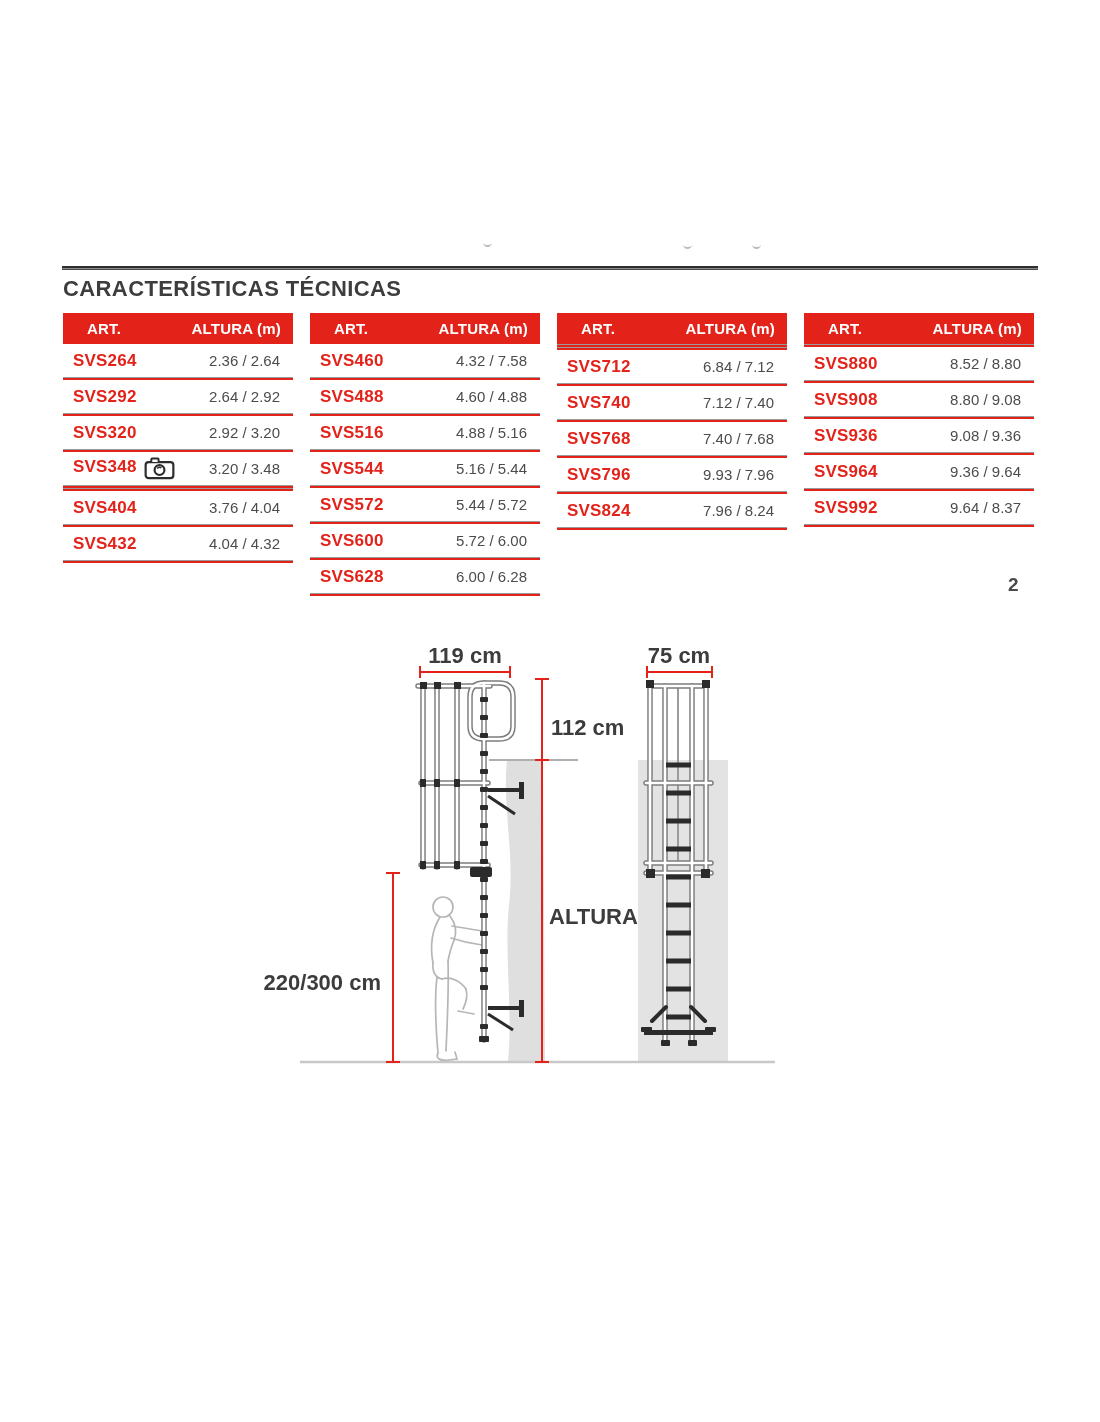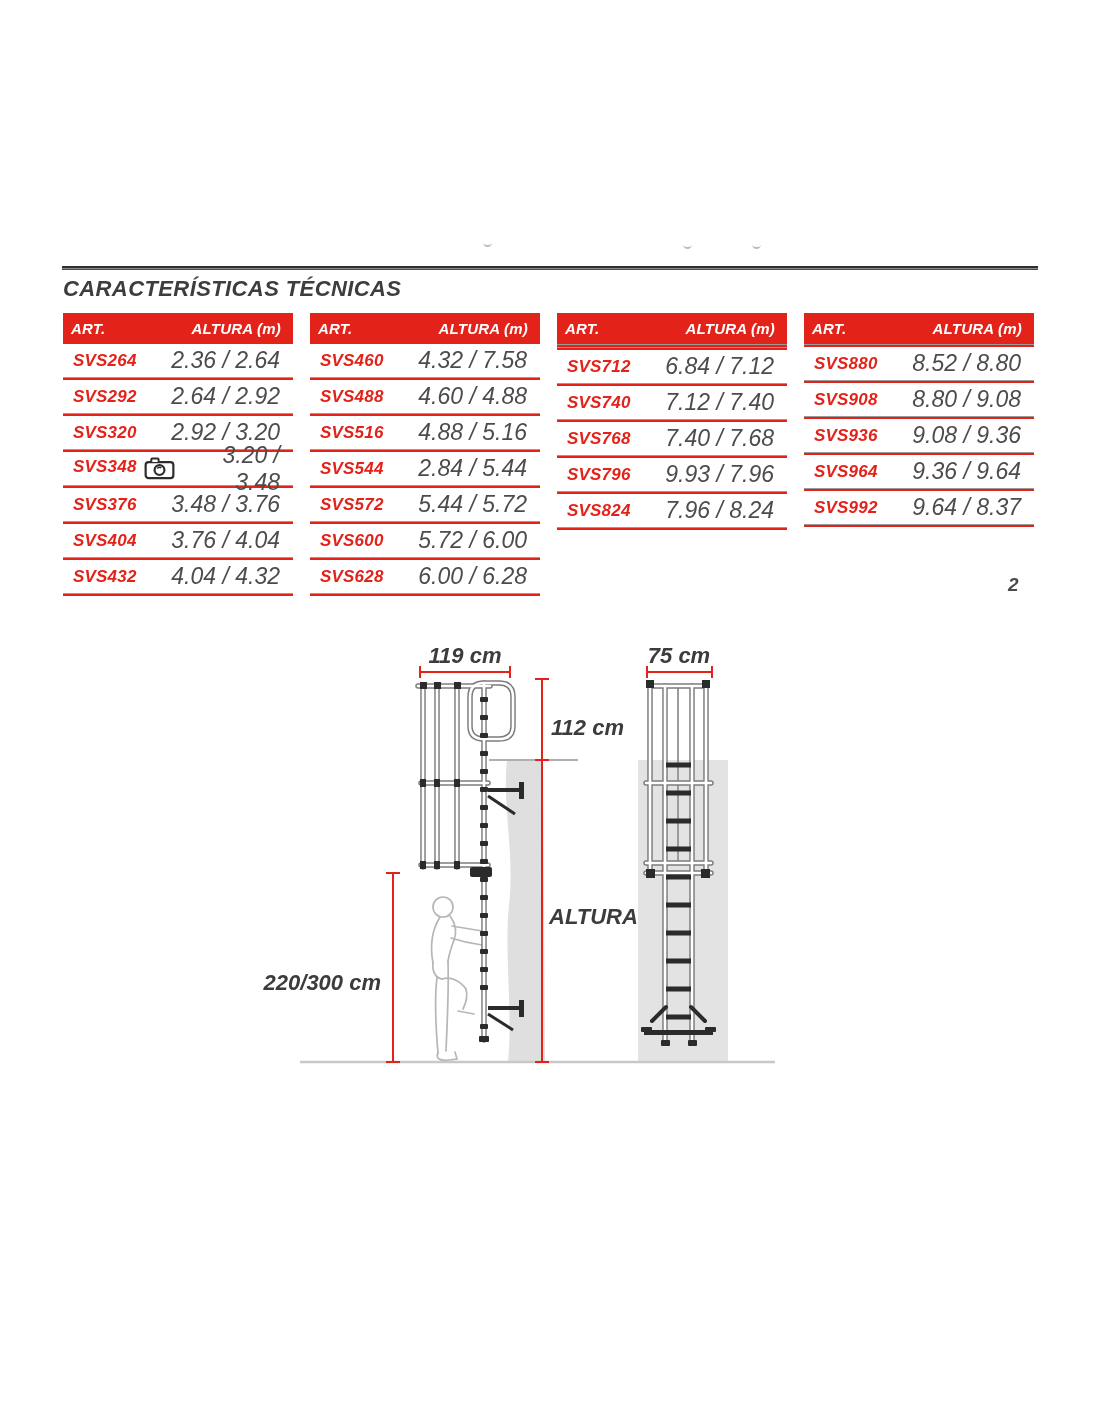--- a/index.html
+++ b/index.html
@@ -4,49 +4,48 @@
 <style>
   :root{
     --red:#e32219;
     --ink:#3d3d3d;
     --val:#4c4c4c;
   }
   html,body{margin:0;padding:0;background:#fff;}
   .page{
     position:relative;width:1100px;height:1356px;background:#ffffff;overflow:hidden;
     font-family:"Liberation Sans",sans-serif;
-    font-style:italic;
   }
   
   .artifact{position:absolute;width:9px;height:5px;border-bottom:2px solid #bcbcbc;border-radius:0 0 7px 7px;}
   .top-rule{
     position:absolute;left:62px;top:266px;width:976px;height:4px;
     background:linear-gradient(#2f2f2f 0 2px,#8a8a8a 2px 3px,#4a4a4a 3px 4px);
   }
   .page-title{
     position:absolute;left:63px;top:276px;margin:0;
     font-size:22px;font-weight:700;color:var(--ink);letter-spacing:.4px;
   }
   .tables-wrap{
     position:absolute;left:63px;top:313px;width:971px;
     display:flex;gap:17px;
   }
   .spec-table{flex:1;min-width:0;}
   .thead{
     height:31px;background:var(--red);color:#fff;
     display:flex;justify-content:space-between;align-items:center;
-    padding:0 12px 0 8px;font-size:15px;font-weight:700;letter-spacing:.2px;
+    padding:0 12px 0 24px;font-size:15px;font-weight:700;letter-spacing:.2px;
   }
   .trow{
     height:33px;display:flex;justify-content:space-between;align-items:center;
     padding:0 13px 0 10px;
   }
   .art-cell{display:inline-flex;gap:7px;}
   .art-code{color:var(--red);font-weight:700;font-size:17px;letter-spacing:.2px;}
-  .val{color:var(--val);font-size:23px;text-align:right;}
+  .val{color:var(--val);font-size:15px;}
   .sep{height:3px;background:linear-gradient(#9a9a9a 0 1px,var(--red) 1px 3px);}
   .cam-icon{display:inline-flex;line-height:0;}
   .page-num{
     position:absolute;left:1008px;top:574px;font-size:19px;font-weight:700;color:#4a4a4a;
   }
   .diagram{position:absolute;left:0;top:630px;width:1100px;height:480px;}
   svg text{font-family:"Liberation Sans",sans-serif;font-weight:700;fill:#3c3c3c;}
 </style>
 </head>
 <body>
@@ -94,26 +93,20 @@
                 <rect x="1.8" y="5.5" width="30.4" height="17.5" rx="3.2" fill="#fff" stroke="#2d2d2d" stroke-width="2.4"></rect>
                 <path d="M8,5.5 L8,2.6 Q8,1.6 9,1.6 L15,1.6 Q16,1.6 16,2.6 L16,5.5" fill="#fff" stroke="#2d2d2d" stroke-width="2.2"></path>
                 <circle cx="17" cy="14.2" r="5.4" fill="none" stroke="#2d2d2d" stroke-width="2.4"></circle>
                 <path d="M14.5,12.5 A3.4,3.4 0 0 1 19,11.8" fill="none" stroke="#2d2d2d" stroke-width="1.6"></path>
               </svg>
             </span>
           </span>
           <span class="val">3.20 / 3.48</span>
         </div>
         <div class="sep"></div>
-        <div class="trow">
-          <span class="art-cell">
-            <span class="art-code">SVS376</span>
-          </span>
-          <span class="val">3.48 / 3.76</span>
-        </div>
         <div class="sep"></div>
         <div class="trow">
           <span class="art-cell">
             <span class="art-code">SVS404</span>
           </span>
           <span class="val">3.76 / 4.04</span>
         </div>
         <div class="sep"></div>
         <div class="trow">
           <span class="art-cell">
@@ -146,21 +139,21 @@
           <span class="art-cell">
             <span class="art-code">SVS516</span>
           </span>
           <span class="val">4.88 / 5.16</span>
         </div>
         <div class="sep"></div>
         <div class="trow">
           <span class="art-cell">
             <span class="art-code">SVS544</span>
           </span>
-          <span class="val">2.84 / 5.44</span>
+          <span class="val">5.16 / 5.44</span>
         </div>
         <div class="sep"></div>
         <div class="trow">
           <span class="art-cell">
             <span class="art-code">SVS572</span>
           </span>
           <span class="val">5.44 / 5.72</span>
         </div>
         <div class="sep"></div>
         <div class="trow">

